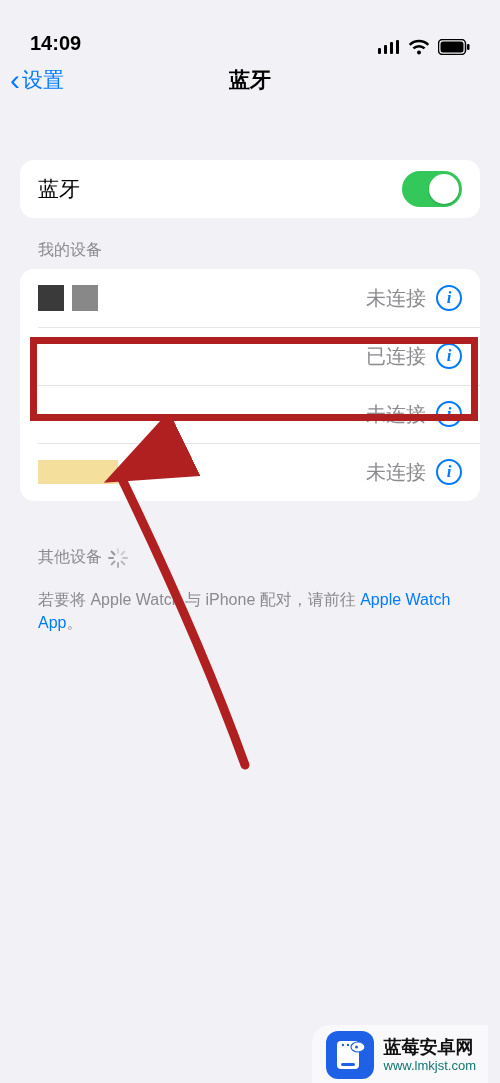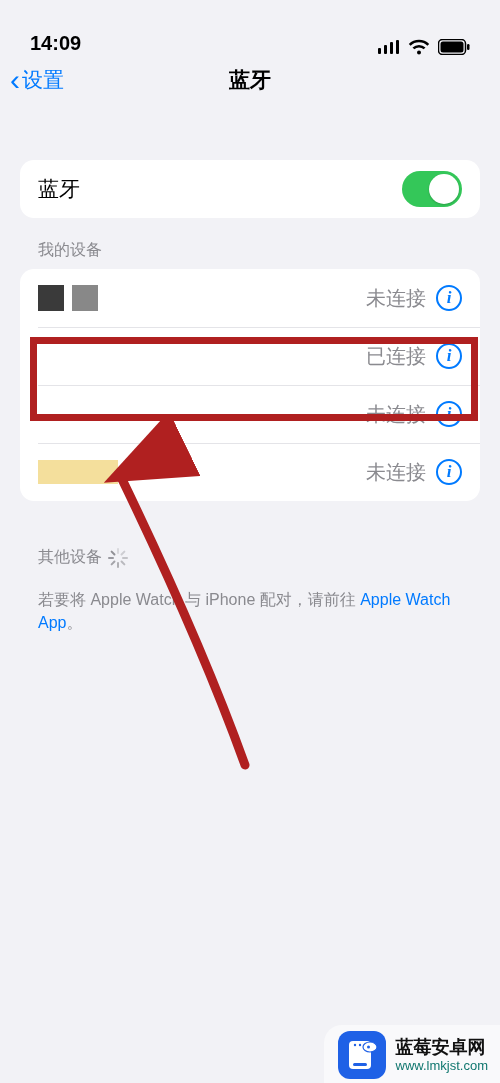--- a/index.html
+++ b/index.html
@@ -177,21 +177,21 @@
   }
   .ann-arrow {
     position: absolute;
     left: 80px; top: 420px;
     pointer-events: none;
   }
 
   
   .watermark {
     position: absolute;
-    right: 0; bottom: 0;
+    right: 12px; bottom: 0;
     display: flex;
     align-items: center;
     gap: 10px;
     background: rgba(255,255,255,.55);
     padding: 6px 12px 4px 14px;
     border-top-left-radius: 18px;
   }
   .watermark .logo {
     width: 48px; height: 48px;
     background: #1f61e6;

